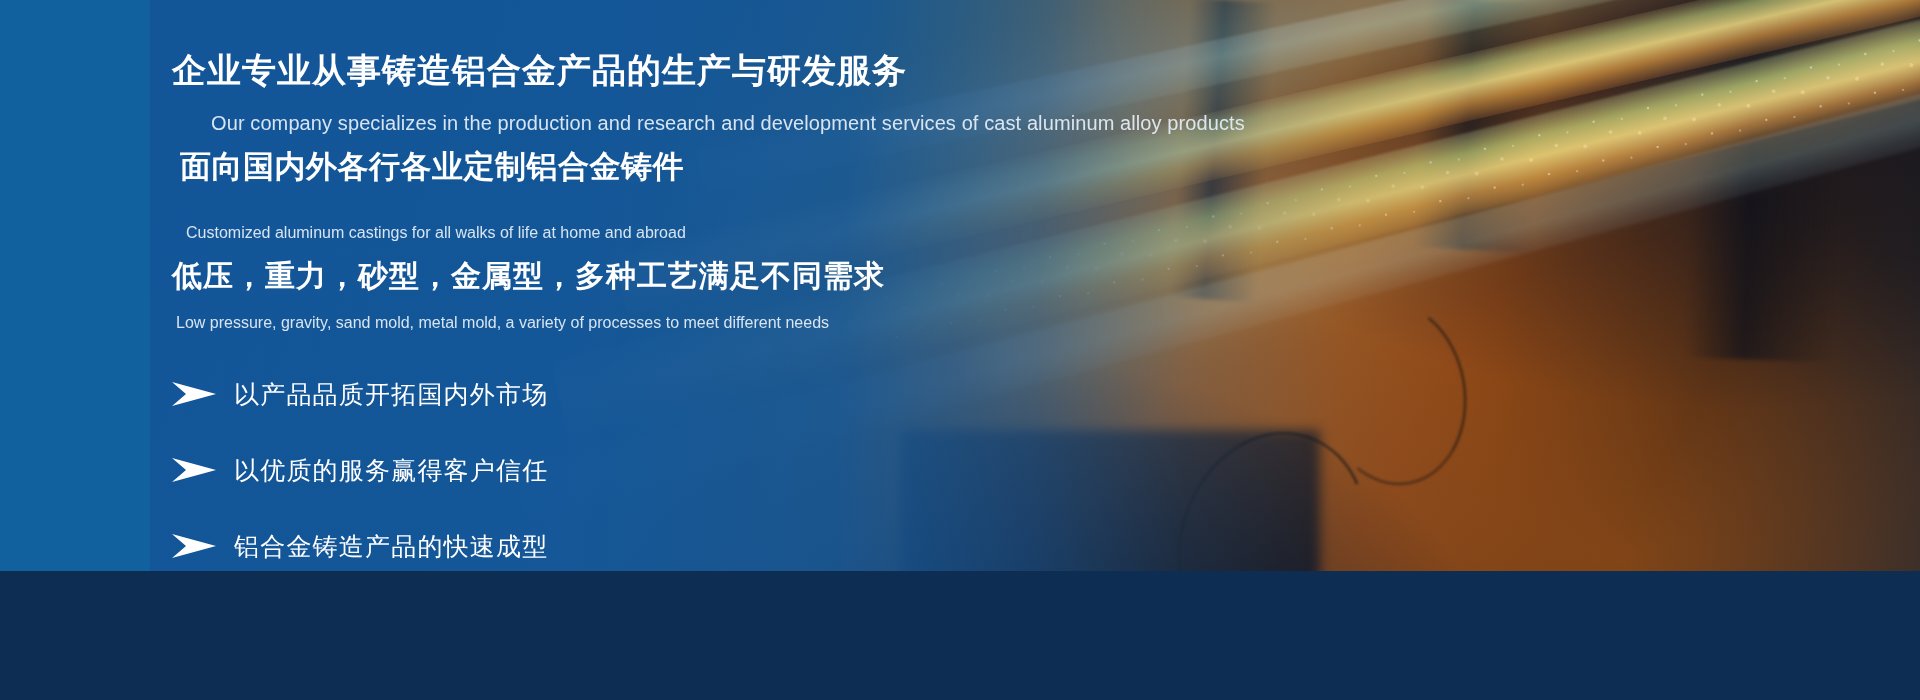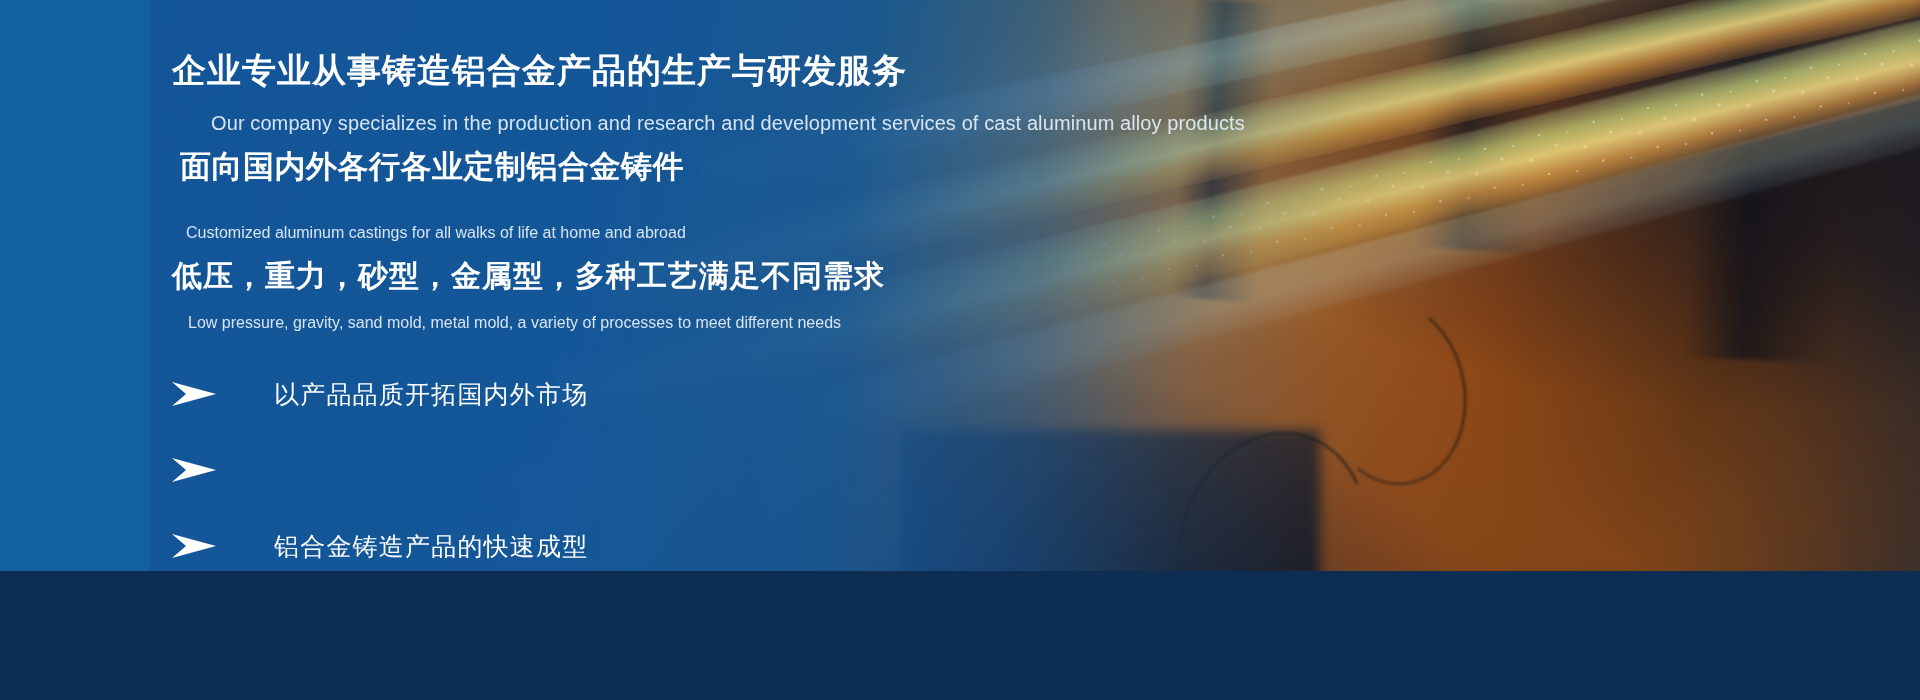--- a/index.html
+++ b/index.html
@@ -229,40 +229,39 @@
     position: absolute;
     left: 0; top: 256px;
     font-size: 30px;
     font-weight: 700;
     letter-spacing: 1px;
     color: #ffffff;
     white-space: nowrap;
   }
   .sub-en-3 {
     position: absolute;
-    left: 16px; top: 314px;
+    left: 4px; top: 314px;
     font-size: 16px;
     font-weight: 400;
     color: #e2ecf6;
     white-space: nowrap;
     opacity: 0.95;
   }
 
   .bullets {
     position: absolute;
     left: 0;
     top: 365px;
     width: 760px;
   }
   .bullet {
     display: flex;
     align-items: center;
     height: 58px;
     margin-bottom: 18px;
-    gap: 40px;
   }
   .bullet-arrow {
     flex: 0 0 auto;
     width: 46px;
     height: 28px;
     margin-right: 16px;
     display: block;
   }
   .bullet-label {
     font-size: 25px;
@@ -316,20 +315,21 @@
         <svg class="bullet-arrow" viewBox="0 0 46 28">
           <path d="M0,2 L44,14 L0,26 L14,14 Z" fill="#ffffff"></path>
         </svg>
         <span class="bullet-label">以产品品质开拓国内外市场</span>
       </div>
 
       <div class="bullet">
         <svg class="bullet-arrow" viewBox="0 0 46 28">
           <path d="M0,2 L44,14 L0,26 L14,14 Z" fill="#ffffff"></path>
         </svg>
+        <span class="bullet-label">以优质的服务赢得客户信任</span>
       </div>
 
       <div class="bullet">
         <svg class="bullet-arrow" viewBox="0 0 46 28">
           <path d="M0,2 L44,14 L0,26 L14,14 Z" fill="#ffffff"></path>
         </svg>
         <span class="bullet-label">铝合金铸造产品的快速成型</span>
       </div>
 
       <div class="bullet">

